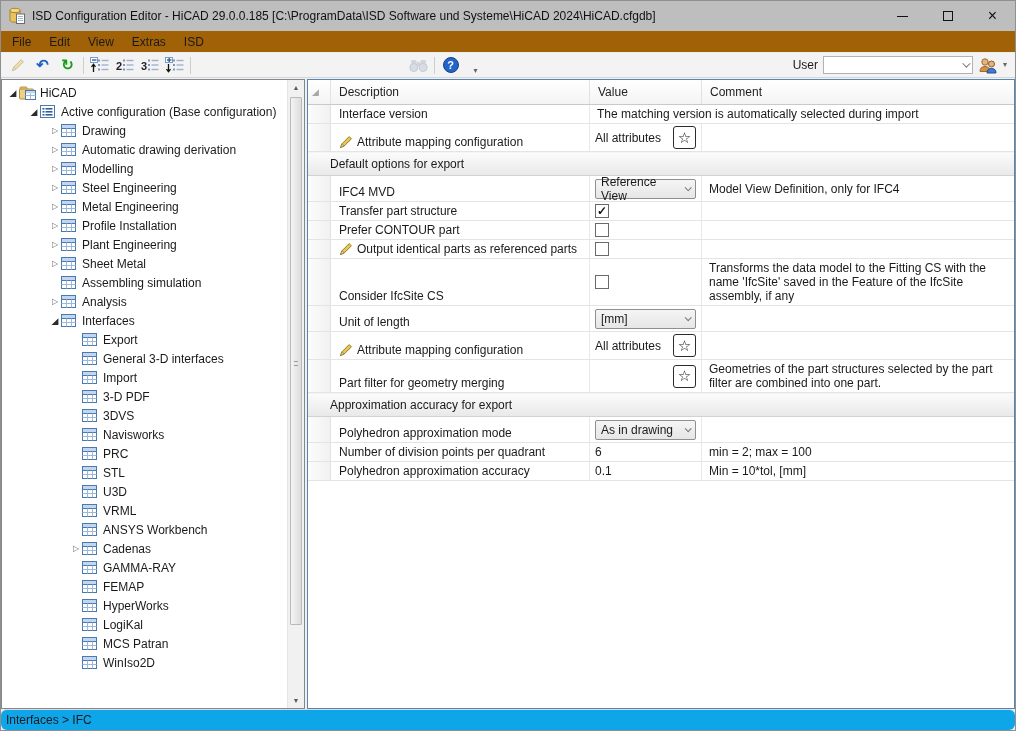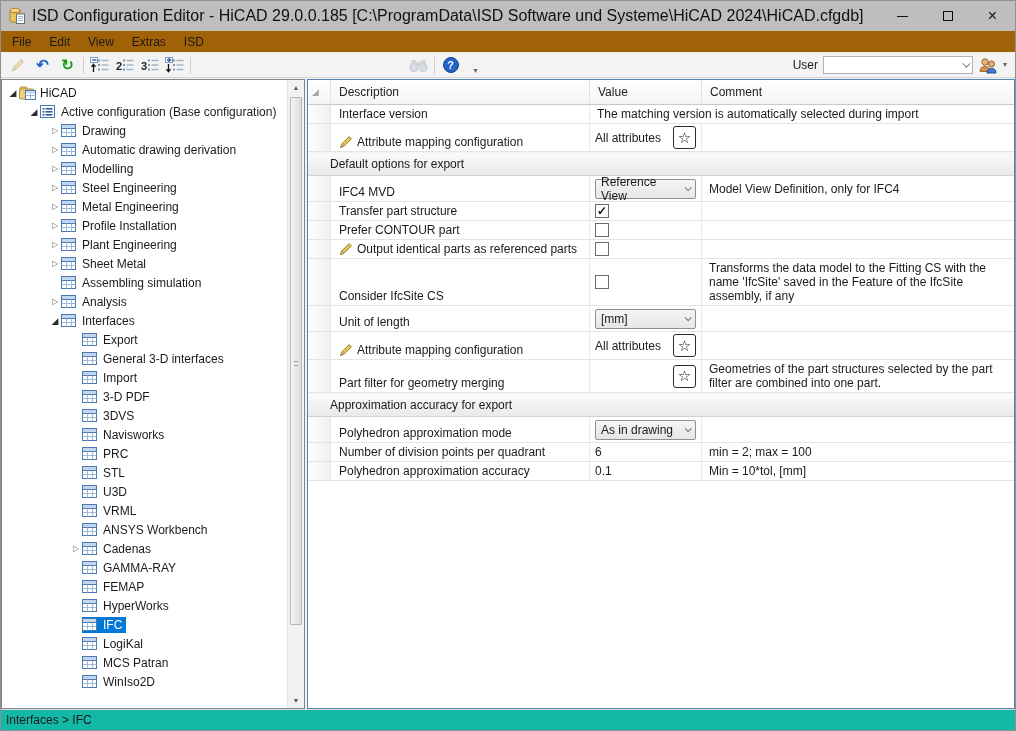--- a/index.html
+++ b/index.html
@@ -7,21 +7,21 @@
   body {
     width:1016px; height:731px; overflow:hidden;
     font-family:"Liberation Sans", sans-serif; font-size:12px; color:#1a1a1a;
     background:#f0f0f0;
   }
   .window { width:1016px; height:731px; display:flex; flex-direction:column; border:1px solid #8f8f8f; }
 
   
   .titlebar { height:30px; background:#bebebe; display:flex; align-items:center; padding-left:7px; flex:none; }
   .app-icon { width:18px; height:18px; margin-right:6px; flex:none; }
-  .title-text { flex:1; white-space:nowrap; overflow:hidden; font-size:16px; color:#111; }
+  .title-text { flex:1; white-space:nowrap; overflow:hidden; font-size:12px; color:#111; }
   .win-btn { width:45px; height:30px; display:flex; align-items:center; justify-content:center; color:#111; }
   .glyph-min { width:11px; height:0; border-top:1px solid #111; display:inline-block; }
   .glyph-max { width:10px; height:10px; border:1px solid #111; display:inline-block; background:transparent; }
   .glyph-close { font-size:16px; line-height:16px; }
 
   
   .menubar { height:22px; background:#a16207; display:flex; align-items:center; padding-left:2px; border-bottom:1px solid #ececec; flex:none; }
   .menu-item { padding:3px 9px; }
 
   
@@ -84,21 +84,21 @@
 
   .dd { width:102px; height:20px; background:linear-gradient(#f5f5f5,#e6e6e6); border:1px solid #8f8f8f; border-radius:2px;
         display:flex; align-items:center; justify-content:space-between; padding:0 5px; }
   .dd .chev-down { transform:rotate(45deg) translateY(-1px); width:5px; height:5px; }
   .cb { width:14px; height:14px; border:1px solid #6a6a6a; background:#fff; display:flex; align-items:center; justify-content:center; }
   .cb .mark { font-size:12px; font-weight:bold; color:#111; line-height:10px; }
   .star-btn { width:23px; height:23px; border:1px solid #2b2b2b; border-radius:3px; background:#fff;
               display:flex; align-items:center; justify-content:center; font-size:15px; color:#111; flex:none; }
 
   
-  .statusbar { height:21px; background:#14b8a6; border-top:1px solid #dcdcdc; display:flex; align-items:center; padding-left:5px; flex:none; }
+  .statusbar { height:21px; background:#0ea5e9; border-top:1px solid #dcdcdc; display:flex; align-items:center; padding-left:5px; flex:none;border-radius:6px; }
 </style>
 </head>
 <body>
 
 <div class="window">
 
   <div class="titlebar">
     <span class="app-icon">
       <svg width="18" height="18" viewBox="0 0 18 18">
         <ellipse cx="7" cy="3.5" rx="5" ry="2.2" fill="#f3d689" stroke="#a8872e"></ellipse>
@@ -688,36 +688,20 @@
                   <line x1="0.5" y1="8.5" x2="14.5" y2="8.5" stroke="#9db9da"></line>
                   <line x1="5.5" y1="4.5" x2="5.5" y2="12.5" stroke="#9db9da"></line>
                   <line x1="10.5" y1="4.5" x2="10.5" y2="12.5" stroke="#9db9da"></line>
                 </svg>
               </span>
               <span class="tree-label">HyperWorks</span>
             </span>
           </div>
           <div class="tree-row" style="padding-left: 68px;">
             <span class="tw-arrow">&nbsp;</span>
-            <span class="tree-sel selected">
-              <span class="tw-icon">
-                <svg width="15" height="13" viewBox="0 0 15 13">
-                  <rect x="0.5" y="0.5" width="14" height="12" fill="#fff" stroke="#4a78b0"></rect>
-                  <rect x="1" y="1" width="13" height="3.2" fill="#c3d6ef"></rect>
-                  <line x1="0.5" y1="4.5" x2="14.5" y2="4.5" stroke="#4a78b0"></line>
-                  <line x1="0.5" y1="8.5" x2="14.5" y2="8.5" stroke="#9db9da"></line>
-                  <line x1="5.5" y1="4.5" x2="5.5" y2="12.5" stroke="#9db9da"></line>
-                  <line x1="10.5" y1="4.5" x2="10.5" y2="12.5" stroke="#9db9da"></line>
-                </svg>
-              </span>
-              <span class="tree-label">IFC</span>
-            </span>
-          </div>
-          <div class="tree-row" style="padding-left: 68px;">
-            <span class="tw-arrow">&nbsp;</span>
             <span class="tree-sel">
               <span class="tw-icon">
                 <svg width="15" height="13" viewBox="0 0 15 13">
                   <rect x="0.5" y="0.5" width="14" height="12" fill="#fff" stroke="#4a78b0"></rect>
                   <rect x="1" y="1" width="13" height="3.2" fill="#c3d6ef"></rect>
                   <line x1="0.5" y1="4.5" x2="14.5" y2="4.5" stroke="#4a78b0"></line>
                   <line x1="0.5" y1="8.5" x2="14.5" y2="8.5" stroke="#9db9da"></line>
                   <line x1="5.5" y1="4.5" x2="5.5" y2="12.5" stroke="#9db9da"></line>
                   <line x1="10.5" y1="4.5" x2="10.5" y2="12.5" stroke="#9db9da"></line>
                 </svg>

